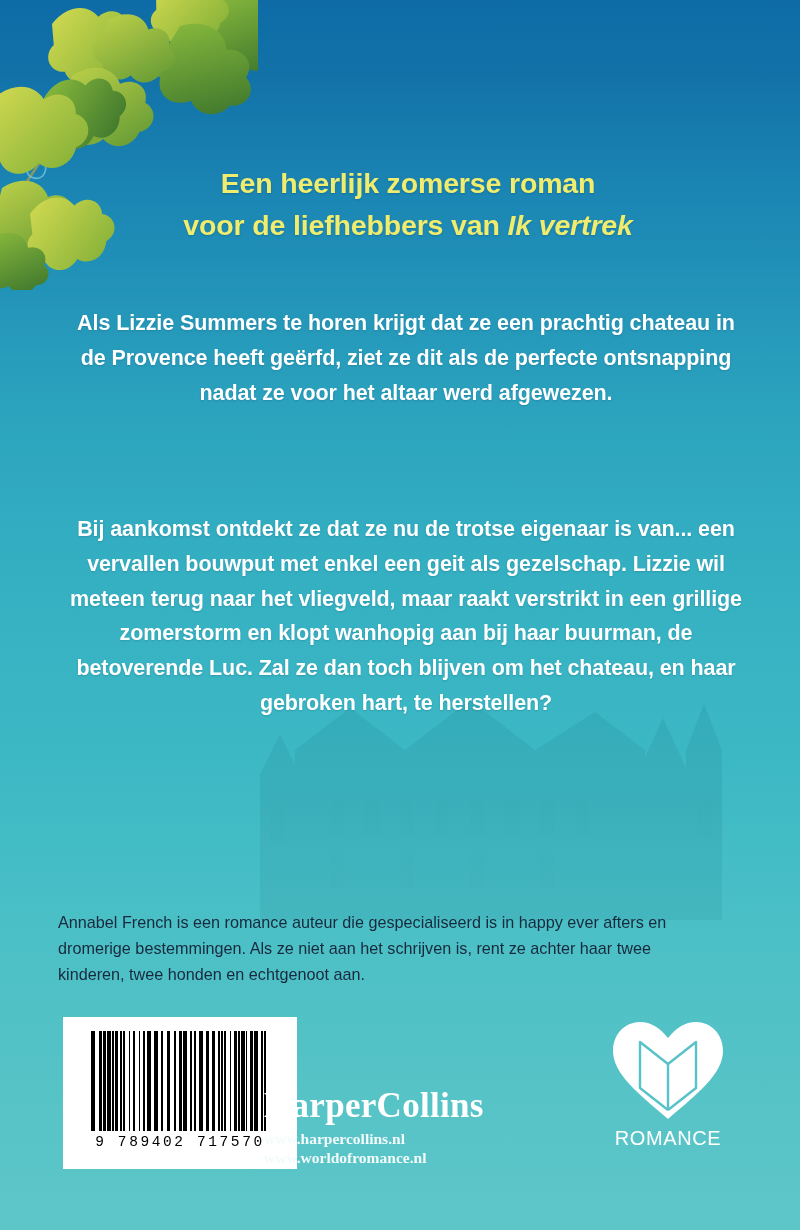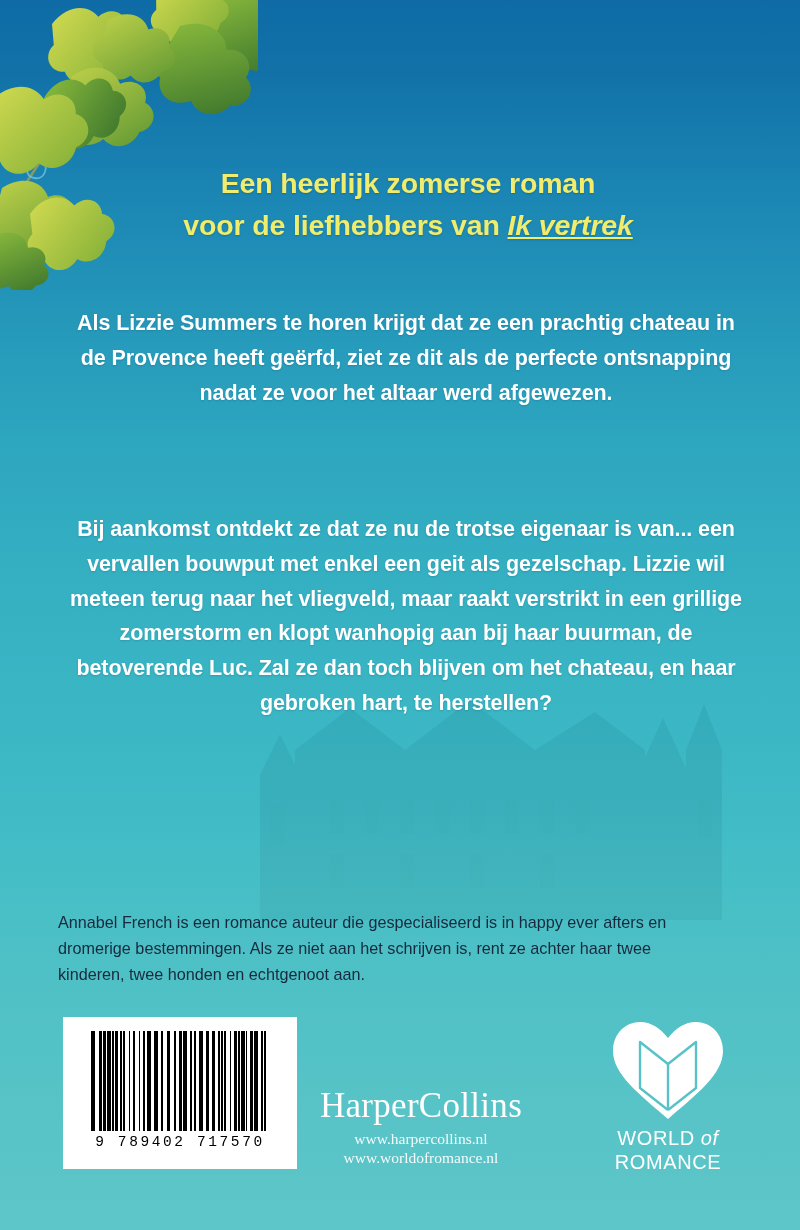--- a/index.html
+++ b/index.html
@@ -58,21 +58,21 @@
     position:absolute; left:60px; right:44px; top:163px;
     text-align:center;
     color:#f0ec6d;
     font-size:28.5px;
     font-weight:700;
     line-height:1.46;
     letter-spacing:-0.15px;
     text-shadow:0 1px 2px rgba(0,40,70,0.22);
   }
   .headline .l2 { display:block; }
-  .headline em { font-style:italic;text-decoration:underline; }
+  .headline em { font-style:italic; }
 
   .blurb {
     position:absolute; left:58px; right:58px;
     text-align:center;
     color:#ffffff;
     font-size:21.5px;
     font-weight:600;
     line-height:1.62;
     letter-spacing:-0.1px;
     text-shadow:0 1px 2px rgba(0,50,70,0.18);
@@ -103,24 +103,24 @@
   .barcode-digits {
     margin-top:3px;
     text-align:center;
     font-family:"Liberation Mono", monospace;
     font-size:14.5px;
     letter-spacing:2.6px;
     color:#000;
   }
 
   .publisher {
-    position:absolute; left:291px; top:1088px;
+    position:absolute; left:264px; top:1088px;
     width:260px;
-    text-align:center;
     color:#ffffff;
+    font-weight:bold;
   }
   .publisher-name {
     font-family:"Liberation Serif", serif;
     font-size:35px;
     line-height:1;
     letter-spacing:0.3px;
   }
   .publisher-urls {
     margin-top:6px;
     font-family:"Liberation Serif", serif;
@@ -356,18 +356,17 @@
       <svg viewBox="0 0 118 104">
         <path fill="#ffffff" d="M59 101 C30 76 4 56 4 33 C4 15 17 4 31 4 C42 4 51 10 59 20 C67 10 76 4 87 4 C101 4 114 15 114 33 C114 56 88 76 59 101 Z"></path>
         <g stroke="#57c2c7" stroke-width="2.4" fill="none" stroke-linejoin="round">
           <path d="M59 46 L59 92"></path>
           <path d="M59 46 L31 24 L31 70 L59 92"></path>
           <path d="M59 46 L87 24 L87 70 L59 92"></path>
         </g>
       </svg>
     </div>
     <div class="wor-text">
-      <div><span>WORLD </span><em>of</em></div>
       <div>ROMANCE</div>
     </div>
   </div>
 
 </div>
 
 </body></html>

